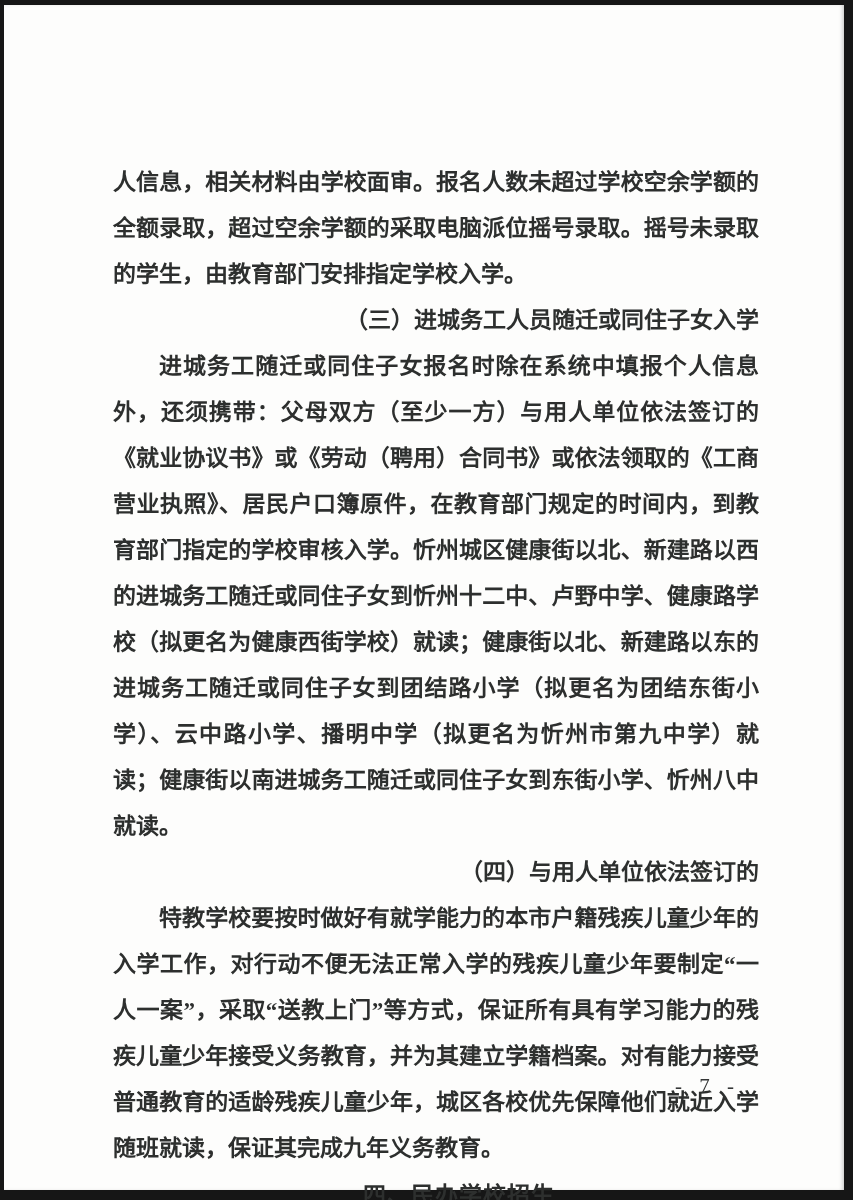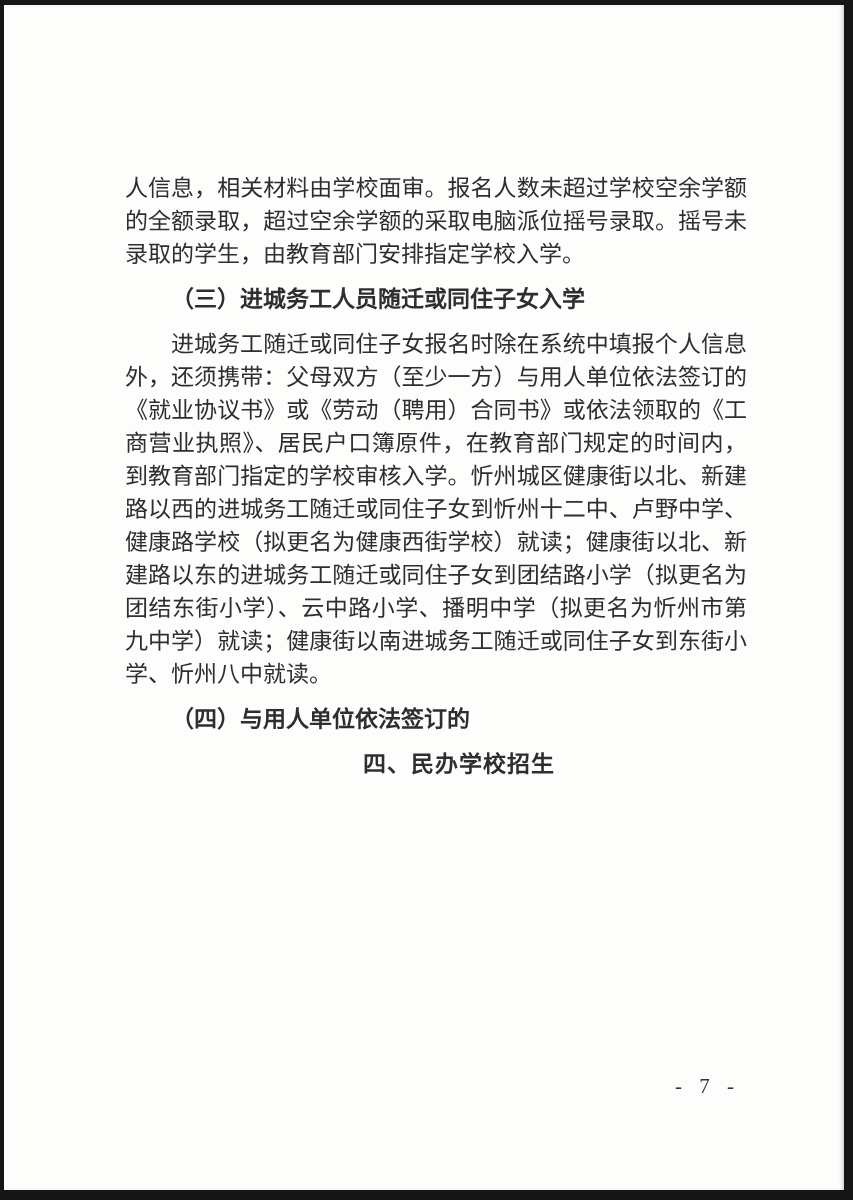--- a/index.html
+++ b/index.html
@@ -29,35 +29,36 @@
     left: 109px;
     top: 155px;
     width: 646px;
     color: #2d2f2e;
     font-size: 23px;
     line-height: 41px;
     text-align: justify;
     text-justify: inter-character;
   }
   .doc-body p, .doc-body h3, .doc-body h2 {
-    margin: 12px;
+    margin: 0;
     padding: 0;
     font-size: 23px;
-    line-height: 33px;
+    line-height: 46px;
+    font-weight: bold;
   }
   .para-continued {
     text-indent: 0;
   }
   .para {
     text-indent: 2em;
   }
   .sub-heading {
     font-weight: 700;
     text-indent: 2em;
-    text-align: left;
+    text-align: right;
   }
   .section-heading {
     font-family: "Liberation Sans", "DejaVu Sans", sans-serif;
     font-weight: 700;
     text-indent: 2em;
     text-align: center;
     margin-top: 2px;
     letter-spacing: 1px;
   }
   .page-number {
@@ -74,17 +75,18 @@
 </head>
 <body>
 
 <div class="stage">
   <div class="page">
     <div class="doc-body">
       <p class="para-continued">人信息，相关材料由学校面审。报名人数未超过学校空余学额的全额录取，超过空余学额的采取电脑派位摇号录取。摇号未录取的学生，由教育部门安排指定学校入学。</p>
       <h3 class="sub-heading">（三）进城务工人员随迁或同住子女入学</h3>
       <p class="para">进城务工随迁或同住子女报名时除在系统中填报个人信息外，还须携带：父母双方（至少一方）与用人单位依法签订的《就业协议书》或《劳动（聘用）合同书》或依法领取的《工商营业执照》、居民户口簿原件，在教育部门规定的时间内，到教育部门指定的学校审核入学。忻州城区健康街以北、新建路以西的进城务工随迁或同住子女到忻州十二中、卢野中学、健康路学校（拟更名为健康西街学校）就读；健康街以北、新建路以东的进城务工随迁或同住子女到团结路小学（拟更名为团结东街小学）、云中路小学、播明中学（拟更名为忻州市第九中学）就读；健康街以南进城务工随迁或同住子女到东街小学、忻州八中就读。</p>
       <h3 class="sub-heading">（四）与用人单位依法签订的</h3>
+      <p class="para">特教学校要按时做好有就学能力的本市户籍残疾儿童少年的入学工作，对行动不便无法正常入学的残疾儿童少年要制定“一人一案”，采取“送教上门”等方式，保证所有具有学习能力的残疾儿童少年接受义务教育，并为其建立学籍档案。对有能力接受普通教育的适龄残疾儿童少年，城区各校优先保障他们就近入学随班就读，保证其完成九年义务教育。</p>
       <h2 class="section-heading">四、民办学校招生</h2>
     </div>
     <div class="page-number">- 7 -</div>
   </div>
 </div>
 
 </body></html>

